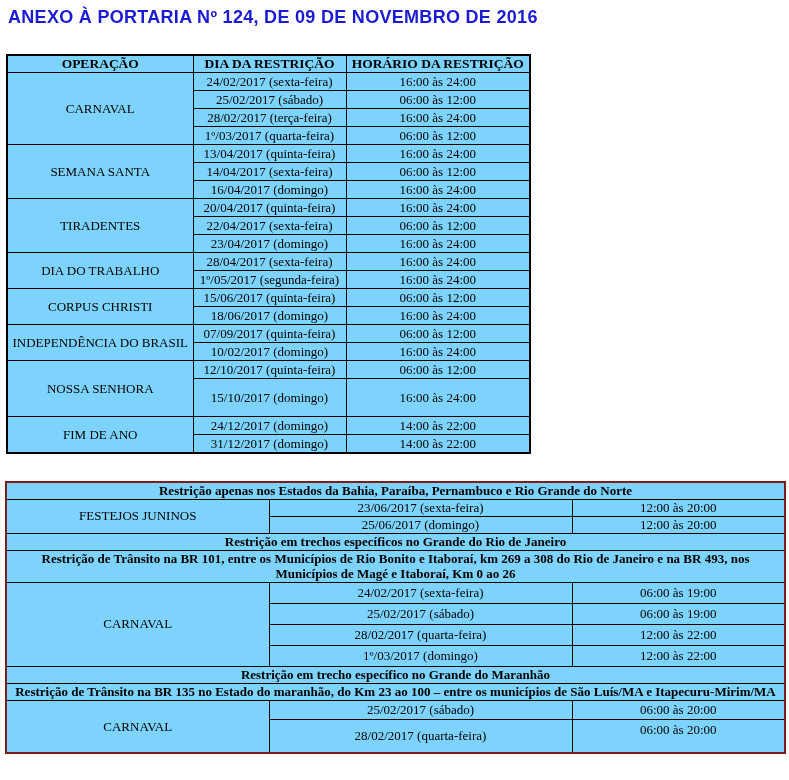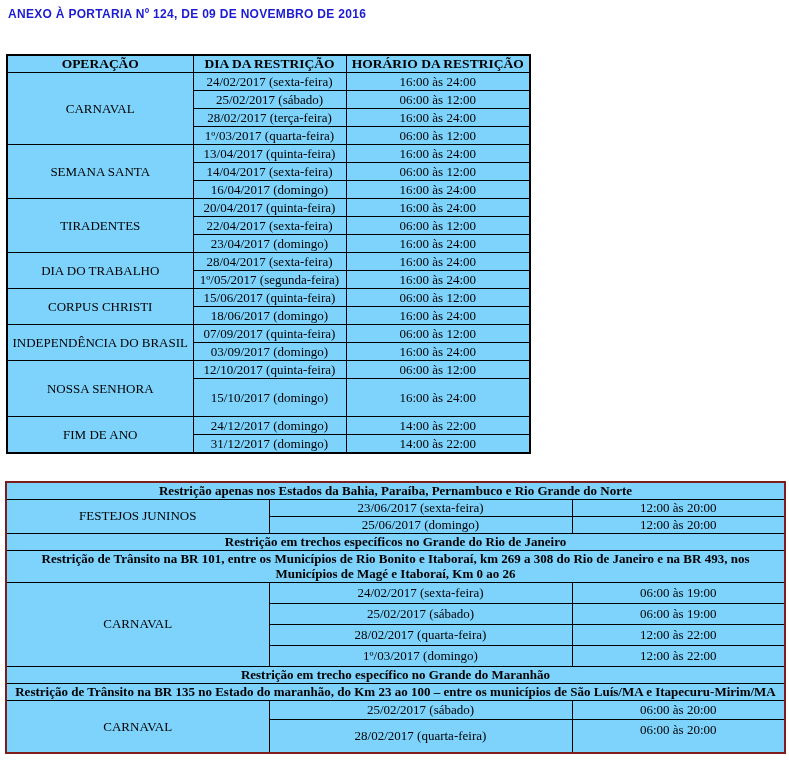--- a/index.html
+++ b/index.html
@@ -4,21 +4,21 @@
 <style>
   * { margin:0; padding:0; box-sizing:border-box; }
   html,body { background:#ffffff; }
   body {
     width:789px; height:780px; position:relative; overflow:hidden;
     font-family:"Liberation Serif", serif; color:#000;
   }
   .doc-title {
     position:absolute; left:8px; top:7px;
     font-family:"Liberation Sans", sans-serif;
-    font-weight:bold; font-size:12px; letter-spacing:0.3px;
+    font-weight:bold; font-size:18px; letter-spacing:0.3px;
     color:#1b1bd3; white-space:nowrap;
   }
   table { border-collapse:collapse; position:absolute; table-layout:fixed; background:#7dd3fc; }
   td, th {
     border:1px solid #000; font-size:13px; text-align:center;
     vertical-align:middle; padding:0 2px; line-height:1.2; overflow:hidden;
   }
   th { font-weight:bold; font-size:13.5px; }
 
   
@@ -125,21 +125,21 @@
       <td>18/06/2017 (domingo)</td>
       <td>16:00 às 24:00</td>
     </tr>
 
     <tr>
       <td rowspan="2">INDEPENDÊNCIA DO BRASIL</td>
       <td>07/09/2017 (quinta-feira)</td>
       <td>06:00 às 12:00</td>
     </tr>
     <tr>
-      <td>03/09/2017 (domingo)</td>
+      <td>10/02/2017 (domingo)</td>
       <td>16:00 às 24:00</td>
     </tr>
 
     <tr>
       <td rowspan="2">NOSSA SENHORA</td>
       <td>12/10/2017 (quinta-feira)</td>
       <td>06:00 às 12:00</td>
     </tr>
     <tr class="row-tall">
       <td>15/10/2017 (domingo)</td>

